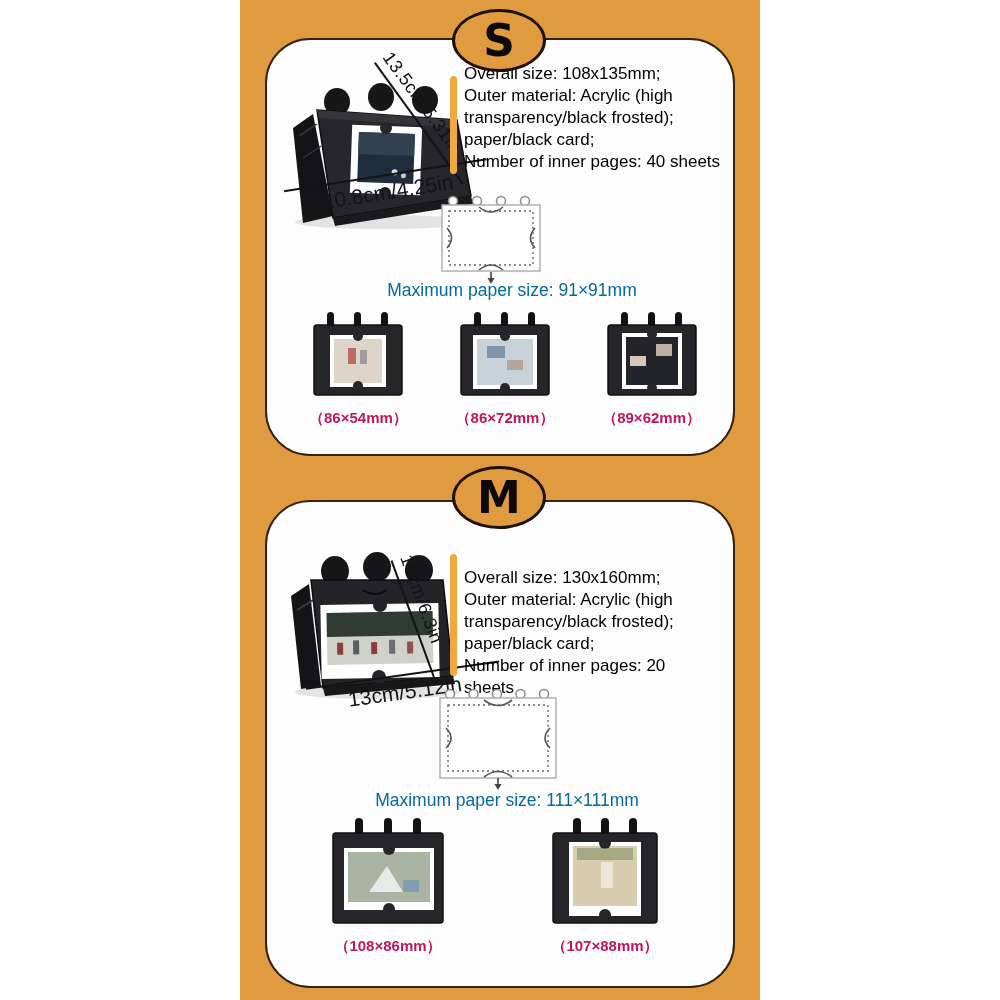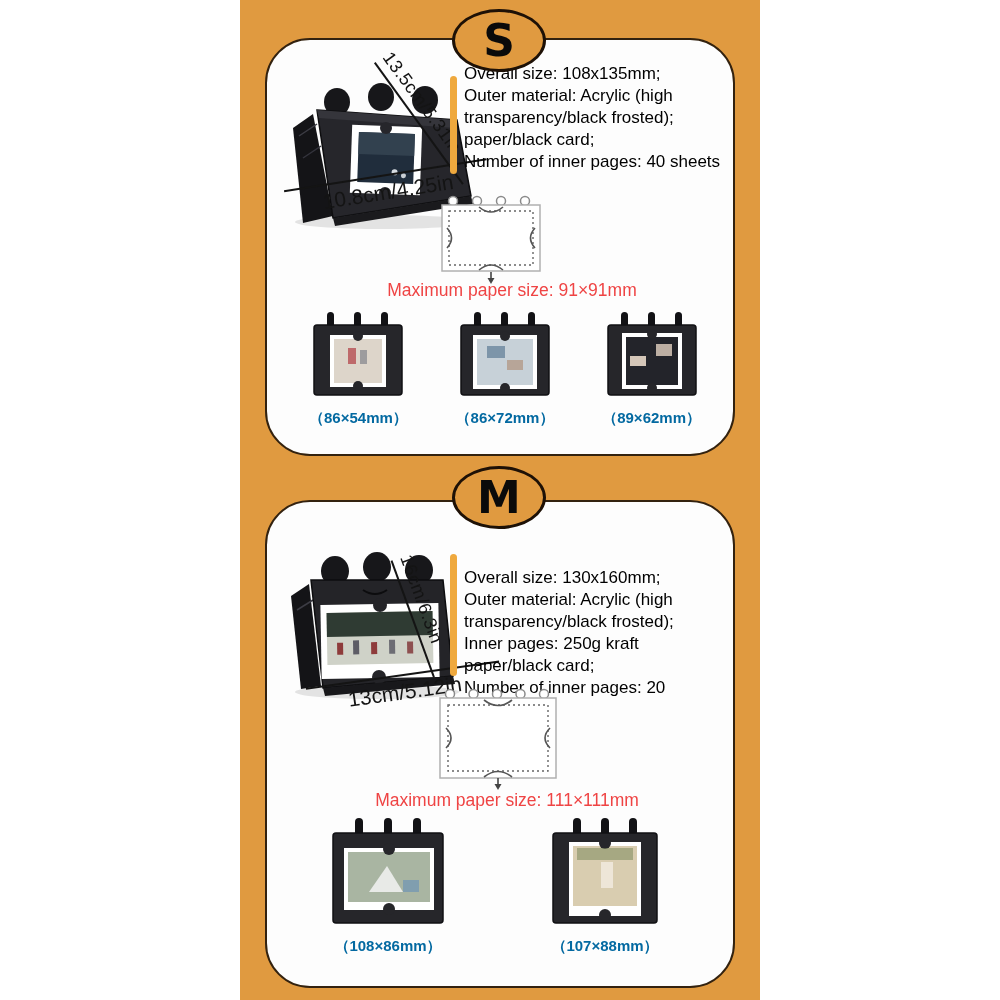--- a/index.html
+++ b/index.html
@@ -15,24 +15,24 @@
   .card > div, .card > svg { position:absolute; }
   .dim-diag { transform-origin:0 0; color:#141414; font-size:18px; letter-spacing:0.5px; }
   .dim-diag .dim-text { white-space:nowrap; }
   .dim-diag .dim-line { height:2px; background:#141414; margin-top:3px; }
   .dim-horiz { color:#141414; font-size:21px; text-align:center; }
   .dim-horiz .dim-line { height:2px; background:#141414; margin-bottom:4px; }
   .dim-horiz .dim-text { white-space:nowrap; }
   .accent-bar { width:7px; background:#EFA93E; border-radius:4px; }
   .spec { color:#000000; font-size:17px; line-height:22px; }
   .spec .spec-line { white-space:pre; }
-  .max-paper { color:#ef4444; font-size:17.5px; text-align:center; }
+  .max-paper { color:#0369a1; font-size:17.5px; text-align:center; }
   .thumbs { display:flex; justify-content:space-between; }
   .thumb { text-align:center; }
-  .thumb-caption { margin-top:7px; font-size:15px; font-weight:bold; color:#0369a1; white-space:nowrap; }
+  .thumb-caption { margin-top:7px; font-size:15px; font-weight:bold; color:#be185d; white-space:nowrap; }
 </style>
 </head>
 <body>
 
 <div class="canvas">
   <div class="band"></div>
 
   <div class="badge badge-s">
     <span>S</span>
   </div>
@@ -184,21 +184,20 @@
     <div class="dim-horiz" style="left:40px; top:172px; width:195px; transform:rotate(-8deg);">
       <div class="dim-line"></div>
       <div class="dim-text">13cm/5.12in</div>
     </div>
 
     <div class="accent-bar" style="left:183px; top:52px; height:122px;"></div>
     <div class="spec" style="left:197px; top:27px; width:270px;margin-top:38px;">
       <div class="spec-line">Overall size: 130x160mm;</div>
       <div class="spec-line">Outer material: Acrylic (high</div>
       <div class="spec-line">transparency/black frosted);</div>
-      <div class="spec-line">Inner pages: 250g kraft</div>
       <div class="spec-line">paper/black card;</div>
       <div class="spec-line">Number of inner pages: 20</div>
       <div class="spec-line">sheets</div>
     </div>
 
     <svg style="left:170px; top:186px;" width="122" height="104" viewBox="0 0 122 104">
       <circle cx="13" cy="6" r="4.5" fill="#fff" stroke="#8a8a8a" stroke-width="1.5"></circle>
       <circle cx="36.5" cy="6" r="4.5" fill="#fff" stroke="#8a8a8a" stroke-width="1.5"></circle>
       <circle cx="60" cy="6" r="4.5" fill="#fff" stroke="#8a8a8a" stroke-width="1.5"></circle>
       <circle cx="83.5" cy="6" r="4.5" fill="#fff" stroke="#8a8a8a" stroke-width="1.5"></circle>

